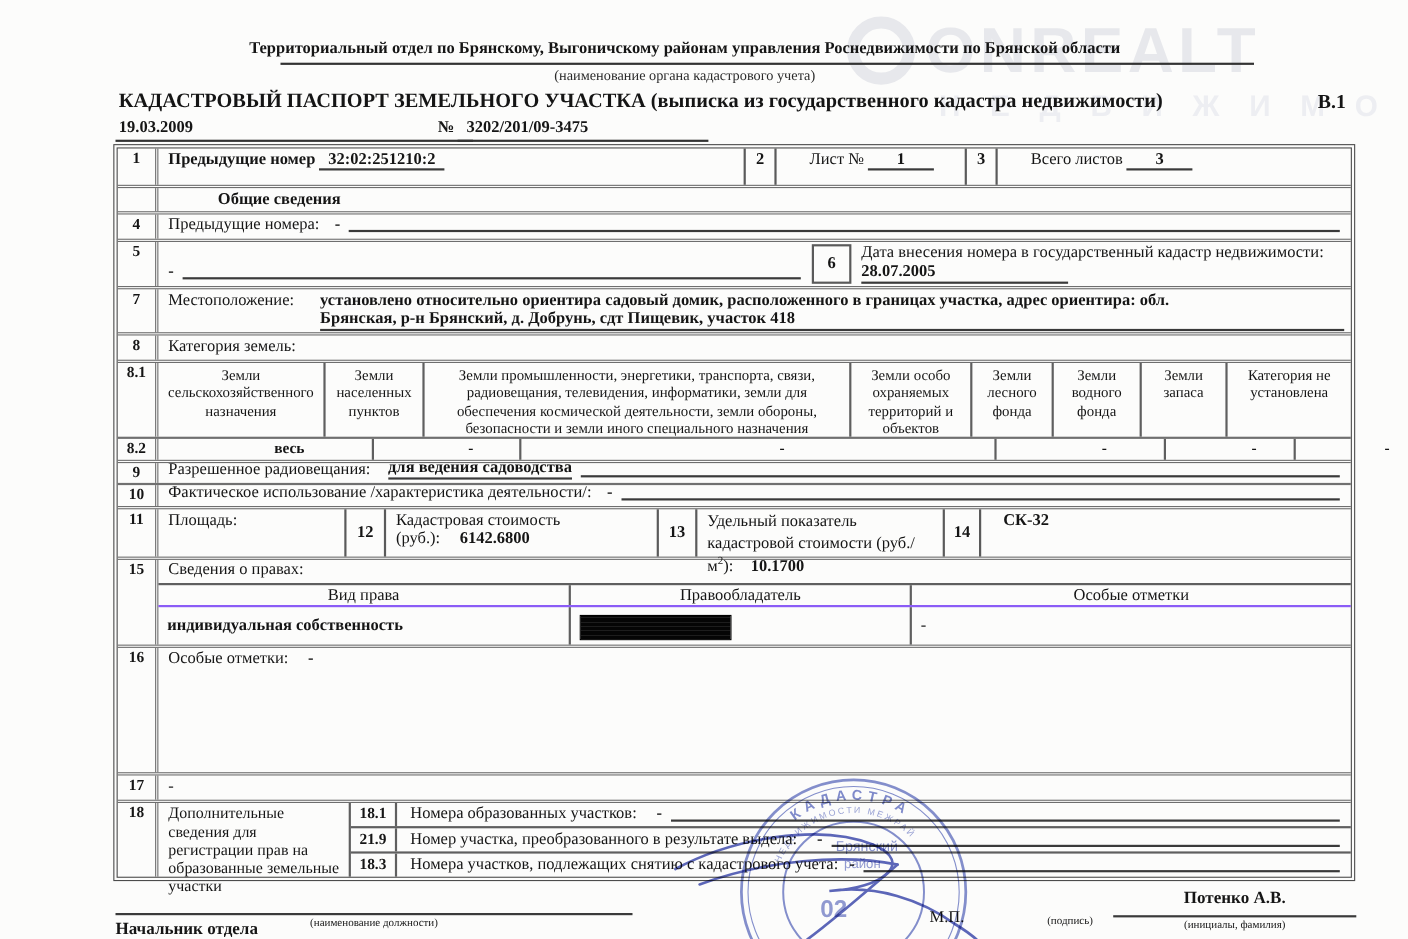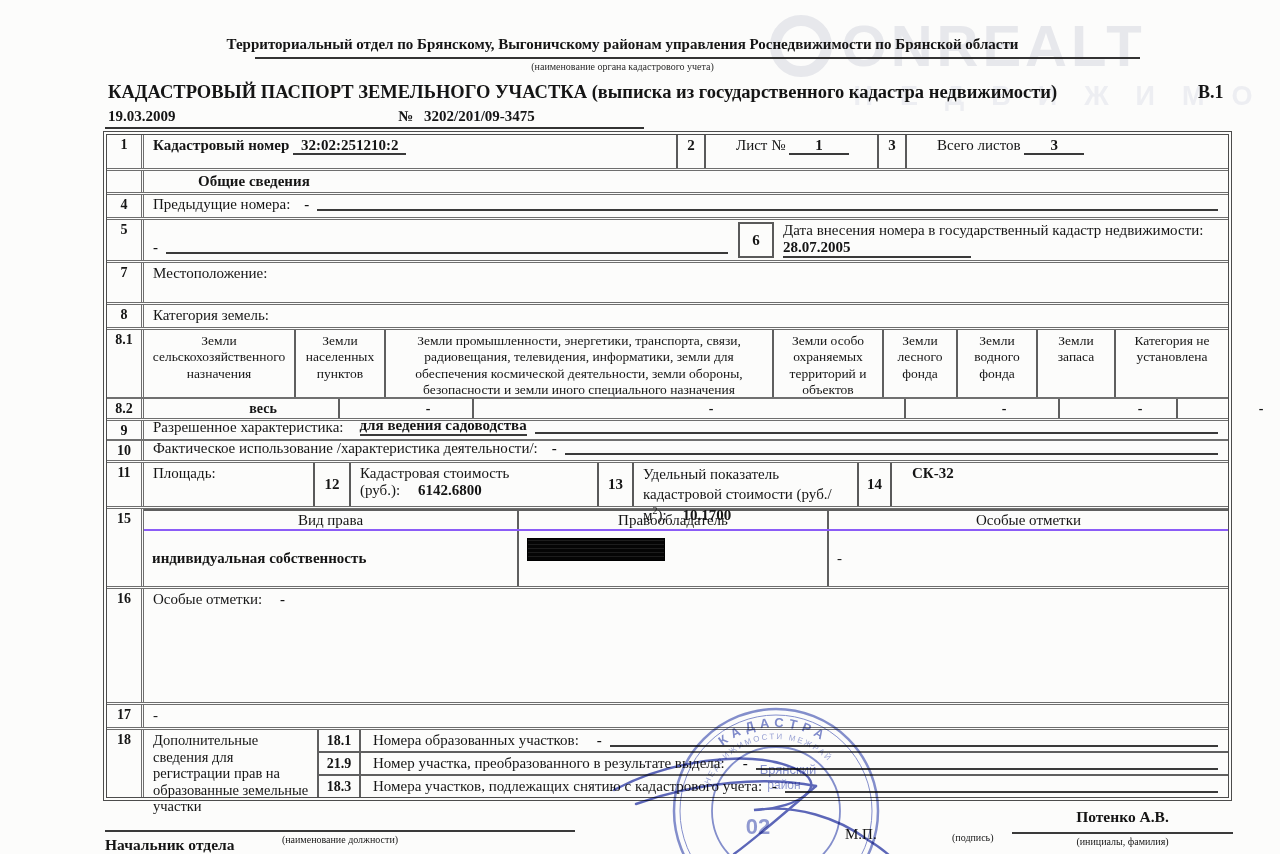--- a/index.html
+++ b/index.html
@@ -13,21 +13,21 @@
   
   .wm { position:absolute; top:12px; right:-46px; z-index:0; color:#e7e8ec; }
   .wm-row1 { display:flex; align-items:center; gap:10px; }
   .wm-ring { width:62px; height:62px; border:11px solid #e7e8ec; border-radius:50%; }
   .wm-brand { font-family:"Liberation Sans", sans-serif; font-weight:bold; font-size:58px; letter-spacing:4px; }
   .wm-sub { font-family:"Liberation Sans", sans-serif; font-weight:bold; font-size:27px; letter-spacing:27px; color:#edeef2; margin:2px 0 0 84px; }
   
   .hdr { position:absolute; z-index:2; }
   .org-line { left:105px; top:36px; width:1035px; text-align:center; font-weight:bold; font-size:15px; }
   .org-underline { left:255px; top:57px; width:885px; border-bottom:2px solid #333; height:0; }
-  .org-caption { left:105px; top:61px; width:1035px; text-align:center; font-size:10px; color:#2a2a2a; }
+  .org-caption { left:105px; top:61px; width:1035px; text-align:center; font-size:13px; color:#2a2a2a; }
   .doc-title { left:108px; top:82px; font-weight:bold; font-size:18.5px; }
   .form-code { left:1198px; top:82px; font-weight:bold; font-size:18px; }
   .issue-date { left:108px; top:108px; font-weight:bold; font-size:15px; }
   .date-underline { left:105px; top:127px; width:325px; border-bottom:2px solid #333; height:0; }
   .num-sign { left:398px; top:108px; font-weight:bold; font-size:15px; }
   .doc-number { left:424px; top:108px; font-weight:bold; font-size:15px; }
   .number-underline { left:416px; top:127px; width:228px; border-bottom:2px solid #333; height:0; }
   
   .doc-table {
     position:absolute; left:103px; top:131px; width:1129px; z-index:1;
@@ -102,21 +102,21 @@
 <div class="hdr date-underline"></div>
 <div class="hdr num-sign">№</div>
 <div class="hdr doc-number">3202/201/09-3475</div>
 <div class="hdr number-underline"></div>
 
 <div class="doc-table">
 
   <div class="trow first" style="height:33px;">
     <div class="num">1</div>
     <div class="cnt" style="flex:0 0 532px; font-weight:bold;">
-      <span>Кадастровый номер</span>
+      <span>Предыдущие номер</span>
       <span class="u" style="padding:0 8px;">32:02:251210:2</span>
     </div>
     <div class="vbox top" style="flex:0 0 30px;">2</div>
     <div class="cnt" style="flex:0 0 171px; padding-left:30px;">
       <span>Лист №</span>
       <span class="u">1</span>
     </div>
     <div class="vbox top" style="flex:0 0 30px;">3</div>
     <div class="cnt" style="padding-left:30px;">
       <span>Всего листов</span>
@@ -150,20 +150,24 @@
       <div class="flexline">
           <b class="v" style="border-bottom:2px solid #3a3a3a; padding-right:120px;">28.07.2005</b>
         </div>
     </div>
   </div>
 
   <div class="trow" style="height:42px;">
     <div class="num">7</div>
     <div class="cnt" style="display:flex;">
       <span style="flex:0 0 138px;">Местоположение:</span>
+      <span style="flex:1; font-weight:bold;">
+        <span>установлено относительно ориентира садовый домик, расположенного в границах участка, адрес ориентира: обл.</span><br>
+        <span style="display:inline-block; width:100%; border-bottom:2px solid #3a3a3a;">Брянская, р-н Брянский, д. Добрунь, сдт Пищевик,  участок 418</span>
+      </span>
     </div>
   </div>
 
   <div class="trow" style="height:25px;">
     <div class="num">8</div>
     <div class="cnt">Категория земель:</div>
   </div>
 
   <div class="trow" style="height:70px;">
     <div class="num">8.1</div>
@@ -185,21 +189,21 @@
     <div class="catval" style="flex:0 0 110px;">-</div>
     <div class="catval" style="flex:0 0 74px;">-</div>
     <div class="catval" style="flex:0 0 80px;">-</div>
     <div class="catval" style="flex:0 0 78px;">-</div>
     <div class="catval last" style="flex:1;">-</div>
   </div>
 
   <div class="trow" style="height:21px;">
     <div class="num">9</div>
     <div class="cnt flexline" style="padding-top:0;">
-      <span style="margin-bottom:1px;">Разрешенное характеристика:</span>
+      <span style="margin-bottom:1px;">Разрешенное радиовещания:</span>
       <b class="v" style="margin:0 0 1px 16px; border-bottom:2px solid #3a3a3a;">для ведения садоводства</b>
       <span class="fill" style="margin-bottom:3px;"></span>
     </div>
   </div>
 
   <div class="trow thin" style="height:21px;">
     <div class="num">10</div>
     <div class="cnt flexline" style="padding-top:0;">
       <span style="margin-bottom:1px;">Фактическое использование /характеристика деятельности/:</span>
       <b class="v" style="margin:0 0 1px 14px;">-</b>
@@ -225,20 +229,21 @@
       <span>Удельный показатель кадастровой стоимости (руб./м</span><sup style="font-size:10px;">2</sup><span>):</span>
       <b class="v" style="margin-left:12px;">10.1700</b>
     </div>
     <div class="vbox mid" style="flex:0 0 35px;">14</div>
     <div class="cnt" style="font-weight:bold; padding-left:20px;">СК-32</div>
   </div>
 
   <div class="trow" style="height:80px;">
     <div class="num">15</div>
     <div style="flex:1; display:flex; flex-direction:column; min-width:0;">
+      <div style="padding:1px 6px 1px 9px; height:21px;">Сведения о правах:</div>
       <div class="rights-head" style="height:22px;">
         <div class="rcell" style="flex:0 0 375px; text-align:center;">Вид права</div>
         <div class="rcell" style="flex:0 0 310px; text-align:center;">Правообладатель</div>
         <div class="rcell last" style="flex:1; text-align:center;">Особые отметки</div>
       </div>
       <div class="rights-data" style="flex:1;">
         <div class="rcell" style="flex:0 0 375px; font-weight:bold; display:flex; align-items:center;">индивидуальная собственность</div>
         <div class="rcell" style="flex:0 0 310px;">
           <div class="redacted"></div>
         </div>

